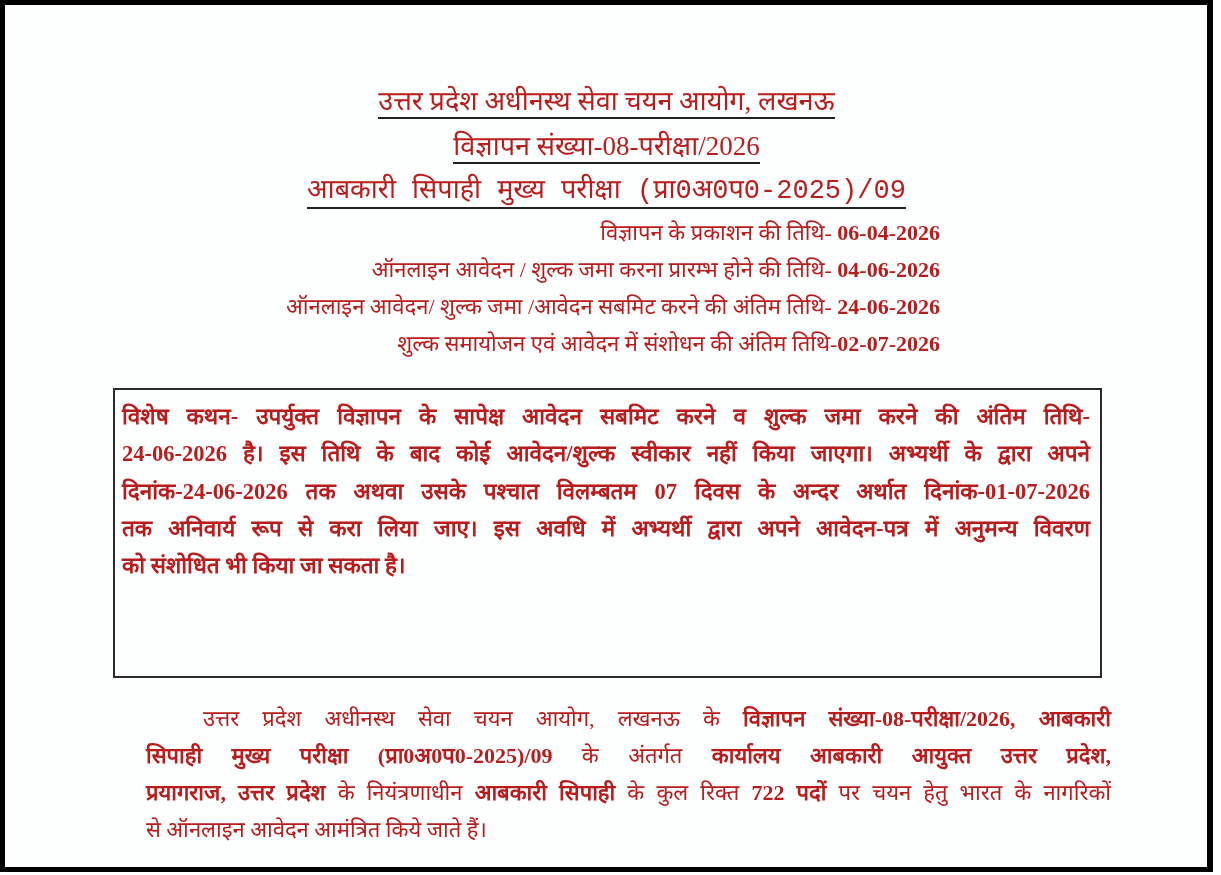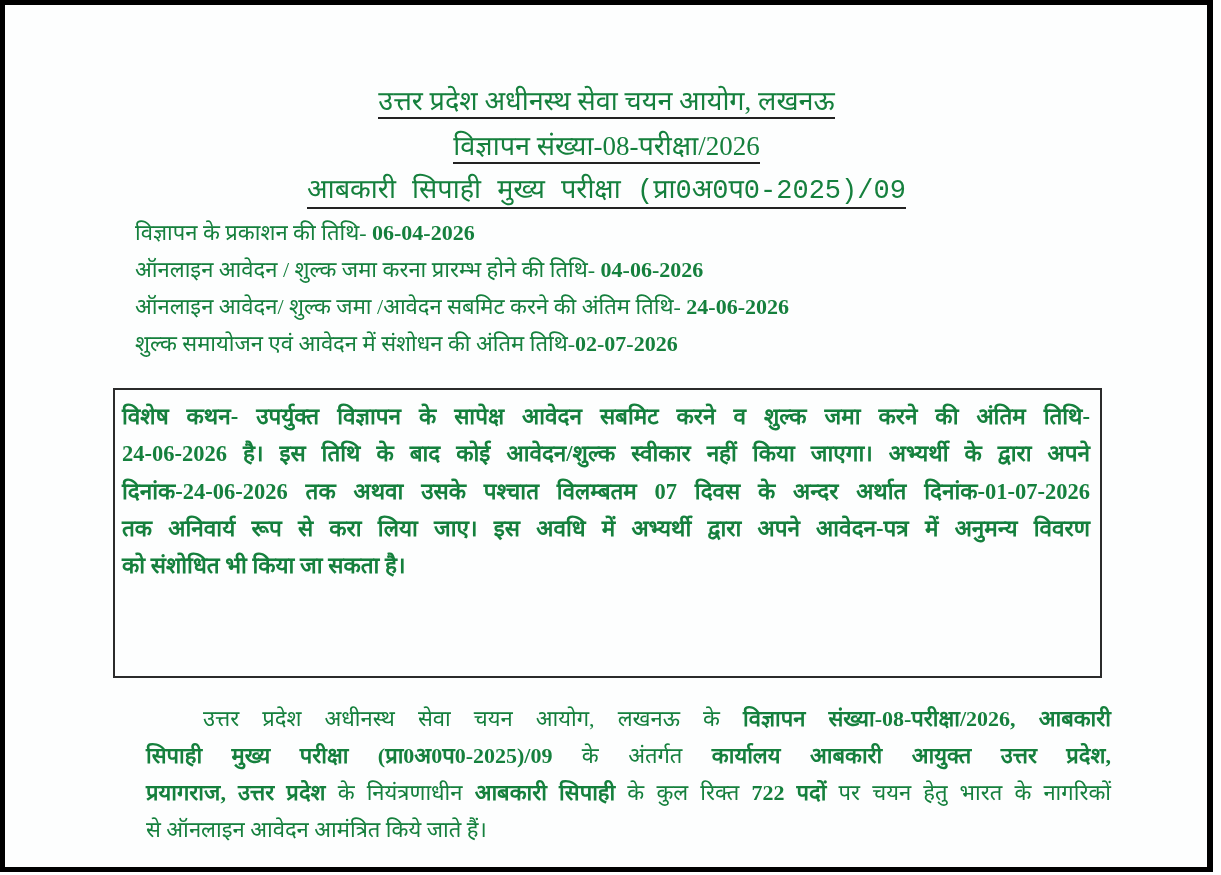--- a/index.html
+++ b/index.html
@@ -5,32 +5,32 @@
   html, body { margin: 0; padding: 0; background: #ffffff; }
   body { width: 1221px; height: 875px; overflow: hidden; position: relative; }
   .frame {
     position: absolute; left: 0; top: 0;
     width: 1213px; height: 872px;
     box-sizing: border-box;
     border: 5px solid #000;
     border-right-width: 6px;
     background: #fdfefe;
   }
-  .serif { font-family: "Liberation Serif", "DejaVu Serif", serif; color: #15803d; }
+  .serif { font-family: "Liberation Serif", "DejaVu Serif", serif; color: #b91c1c; }
   .heading {
     position: absolute; left: 0; width: 1213px; text-align: center;
     font-size: 27px; line-height: 34px;
   }
   .heading span { border-bottom: 2px solid #222; padding-bottom: 1px; }
   .h1 { top: 84px; }
   .h2 { top: 129px; }
   .h3 { top: 174px; font-family: Liberation Mono, monospace; }
   .dates {
-    position: absolute; left: 135px; width: 836px; top: 216px;
-    font-size: 22px;
+    position: absolute; left: 104px; width: 836px; top: 216px;
+    text-align: right; font-size: 22px;
   }
   .dates .row { height: 37px; line-height: 34px; white-space: nowrap; }
   .dates b { font-weight: bold; }
   .notice {
     position: absolute; left: 113px; top: 388px;
     width: 989px; height: 290px; box-sizing: border-box;
     border: 2px solid #2b2b2b;
     padding: 8px 10px 0 7px;
   }
   .notice p {

